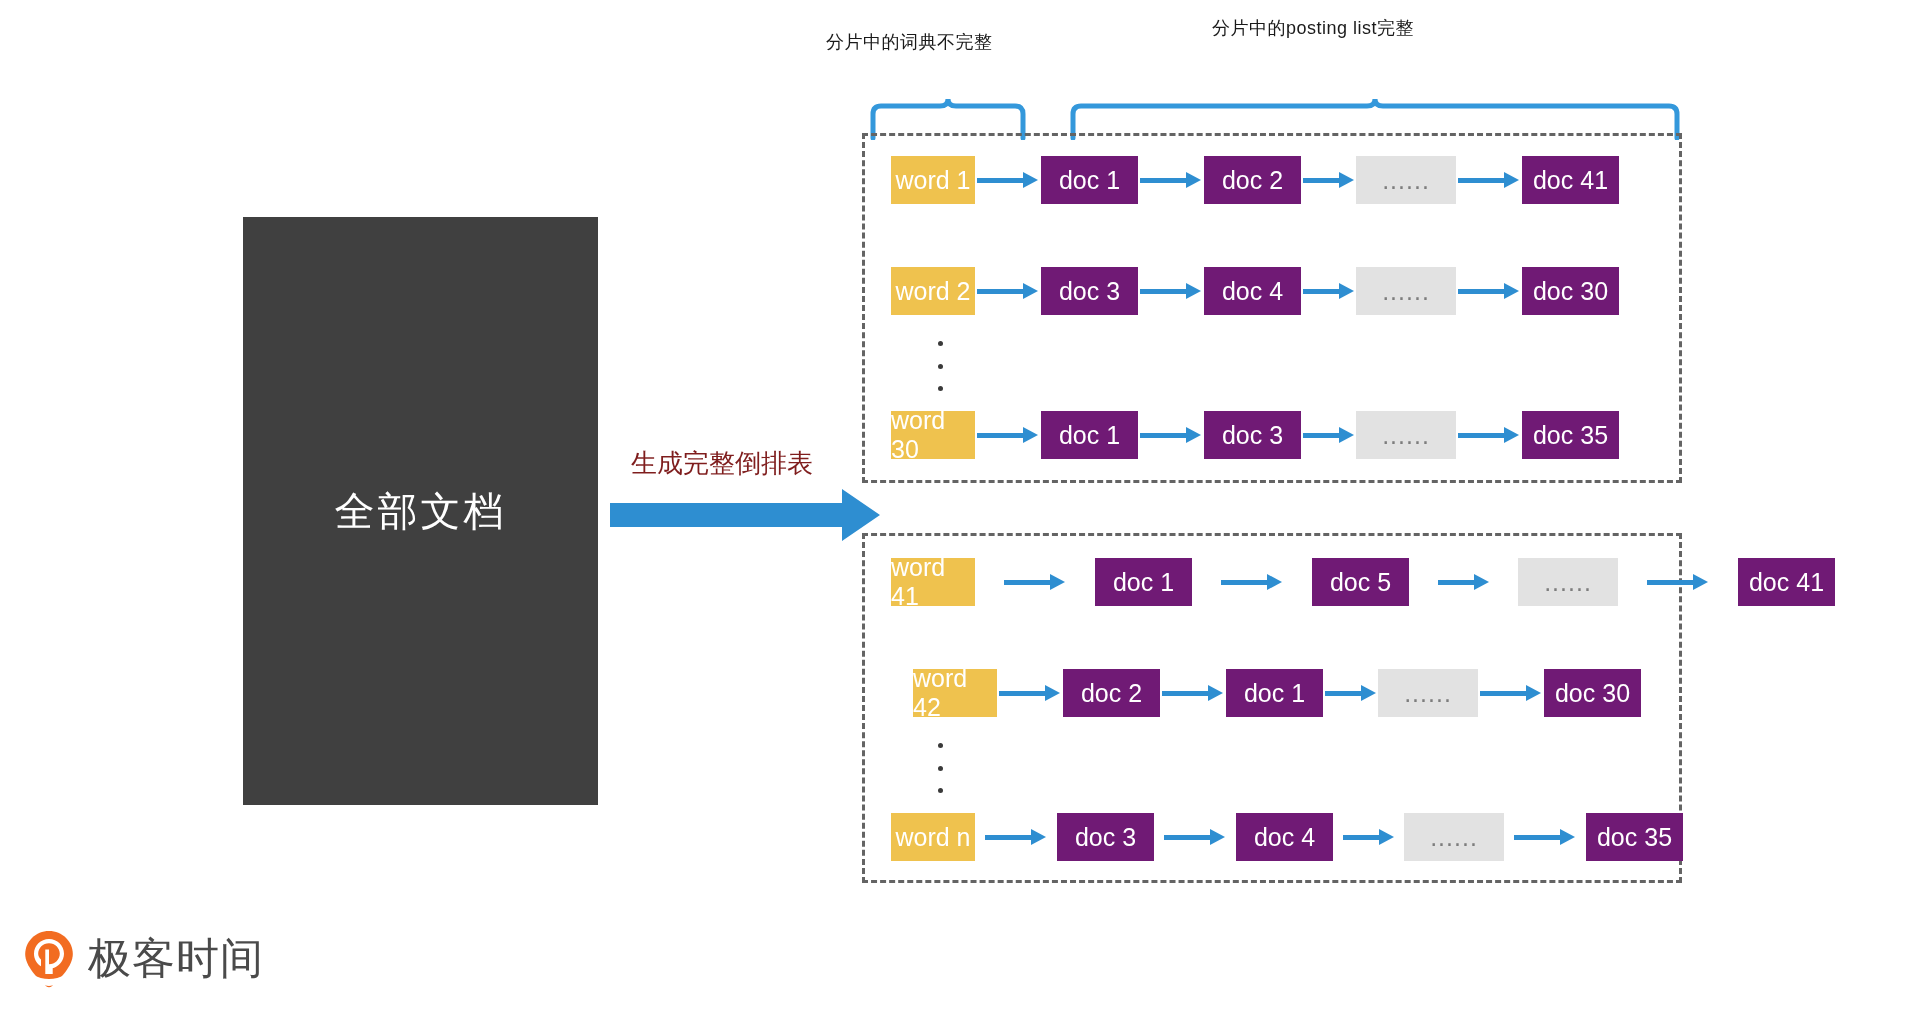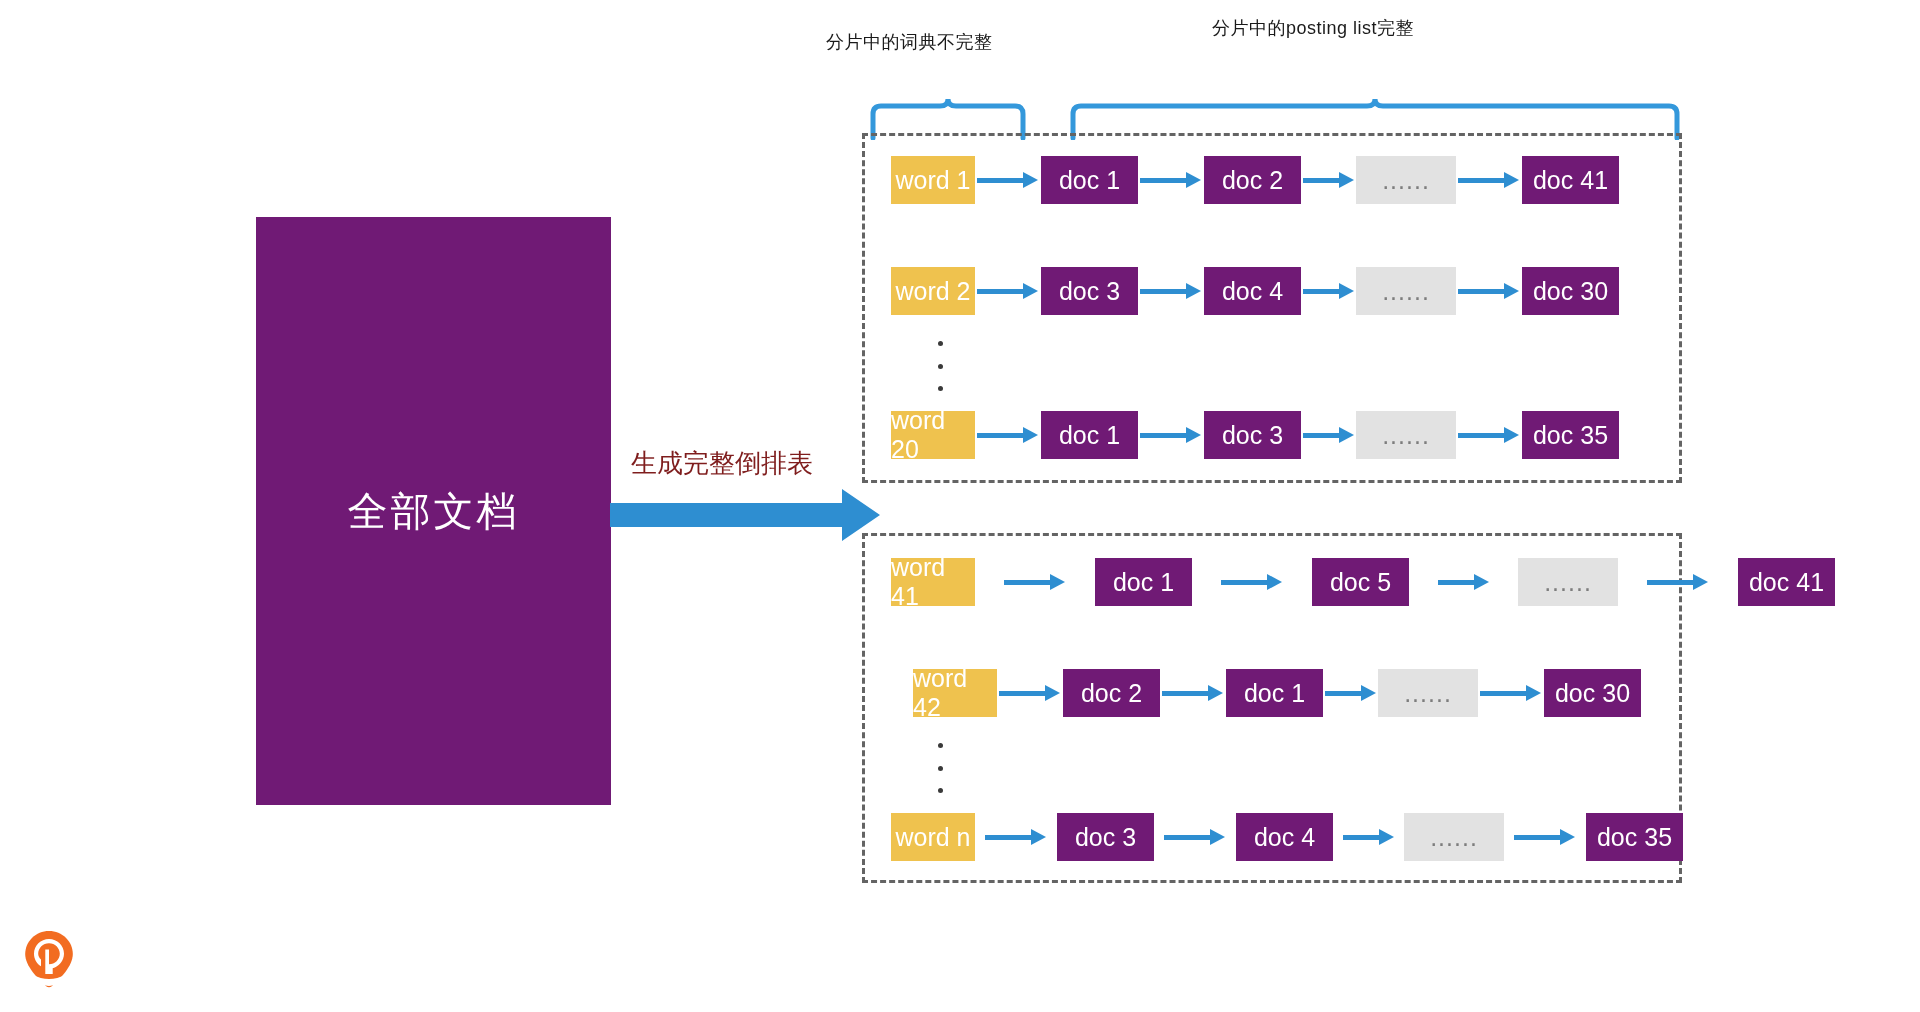--- a/index.html
+++ b/index.html
@@ -30,25 +30,24 @@
   
   .brace { position: absolute; }
 
   
   #doc-block {
     position: absolute;
     left: 243px;
     top: 217px;
     width: 355px;
     height: 588px;
-    background: #701a75;
+    background: #404040;
     display: flex;
     align-items: center;
     justify-content: center;
-    margin-left: 13px;
   }
   #doc-block .doc-block-text {
     color: #ffffff;
     font-size: 40px;
     letter-spacing: 3px;
   }
 
   
   #arrow-label {
     position: absolute;
@@ -238,21 +237,21 @@
     <div class="node doc">doc 30</div>
   </div>
 
   <div class="vdots" style="left:70px; top:205px;">
     <i></i>
       <i></i>
       <i></i>
   </div>
 
   <div class="chain-row" style="top:275px;">
-    <div class="node word">word 20</div>
+    <div class="node word">word 30</div>
     <div class="connector">
         <span class="shaft"></span>
         <span class="head"></span>
       </div>
     <div class="node doc">doc 1</div>
     <div class="connector">
         <span class="shaft"></span>
         <span class="head"></span>
       </div>
     <div class="node doc">doc 3</div>
@@ -356,13 +355,14 @@
              C25.8 57.6 28.2 57.6 29.8 56.2 C38.5 48.5 50.8 36 50.8 24.1
              C50.8 11.3 40.2 1 27 1 Z" fill="#f26c21"></path>
     <path d="M27 9 C18.7 9 12 15.6 12 23.7 C12 29 14.6 33.6 19 36.3
              L19 29.5 C17.2 27.9 16.2 25.9 16.2 23.7 C16.2 17.9 21 13.2 27 13.2
              C33 13.2 37.8 17.9 37.8 23.7 C37.8 29.5 33 34.2 27 34.2
              L27 19.5 L23.3 19.5 L23.3 44 L30.7 44 L30.7 38.2
              C36.8 36.6 42 30.8 42 23.7 C42 15.6 35.3 9 27 9 Z" fill="#ffffff"></path>
     <path d="M10.5 44.5 C14.5 52 22 56 27 56 C32 56 39.5 52 43.5 44.5
              C38 47.5 32.5 49 27 49 C21.5 49 16 47.5 10.5 44.5 Z" fill="#ffffff"></path>
   </svg>
+  <span class="logo-text">极客时间</span>
 </div>
 
 </body></html>

